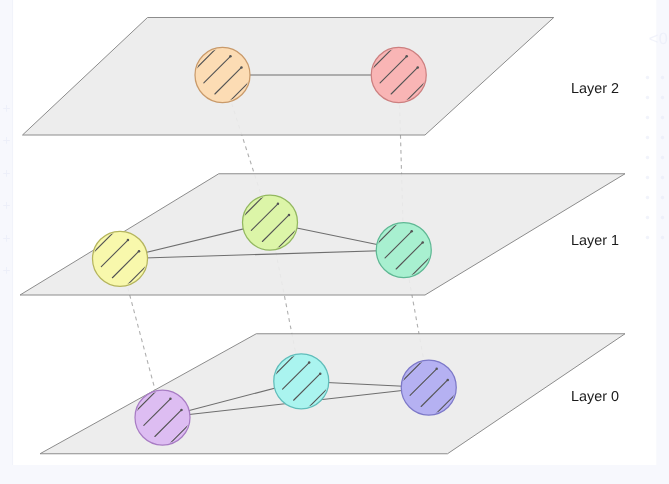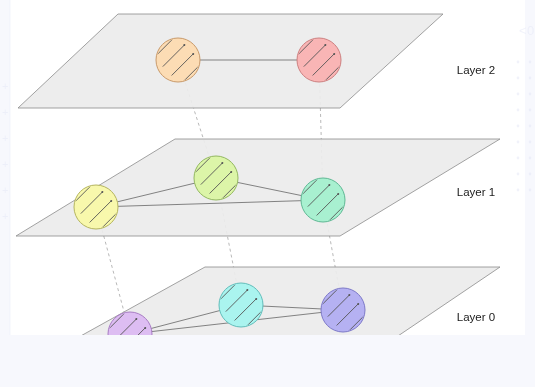--- a/index.html
+++ b/index.html
@@ -3,21 +3,21 @@
 <meta charset="utf-8">
 <style>
   html, body {
     margin: 0;
     padding: 0;
     background: #f7f8fd;
   }
   #canvas {
     position: relative;
     width: 535px;
-    height: 335px;
+    height: 387px;
     background: #f7f8fd;
     overflow: hidden;
     font-family: "Liberation Sans", sans-serif;
   }
   #page-white {
     position: absolute;
     left: 10px;
     top: 0px;
     width: 515px;
     height: 372px;

